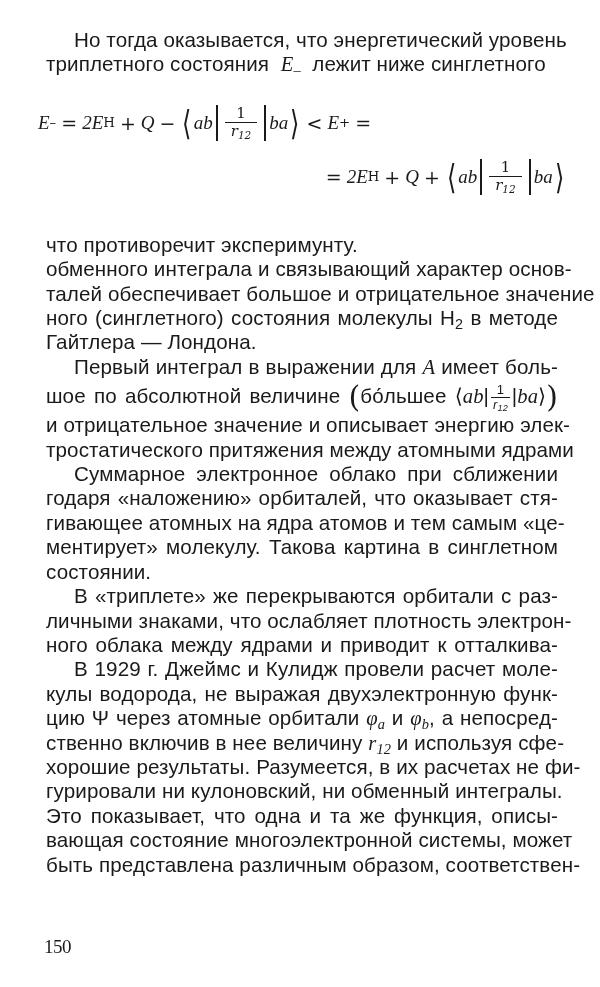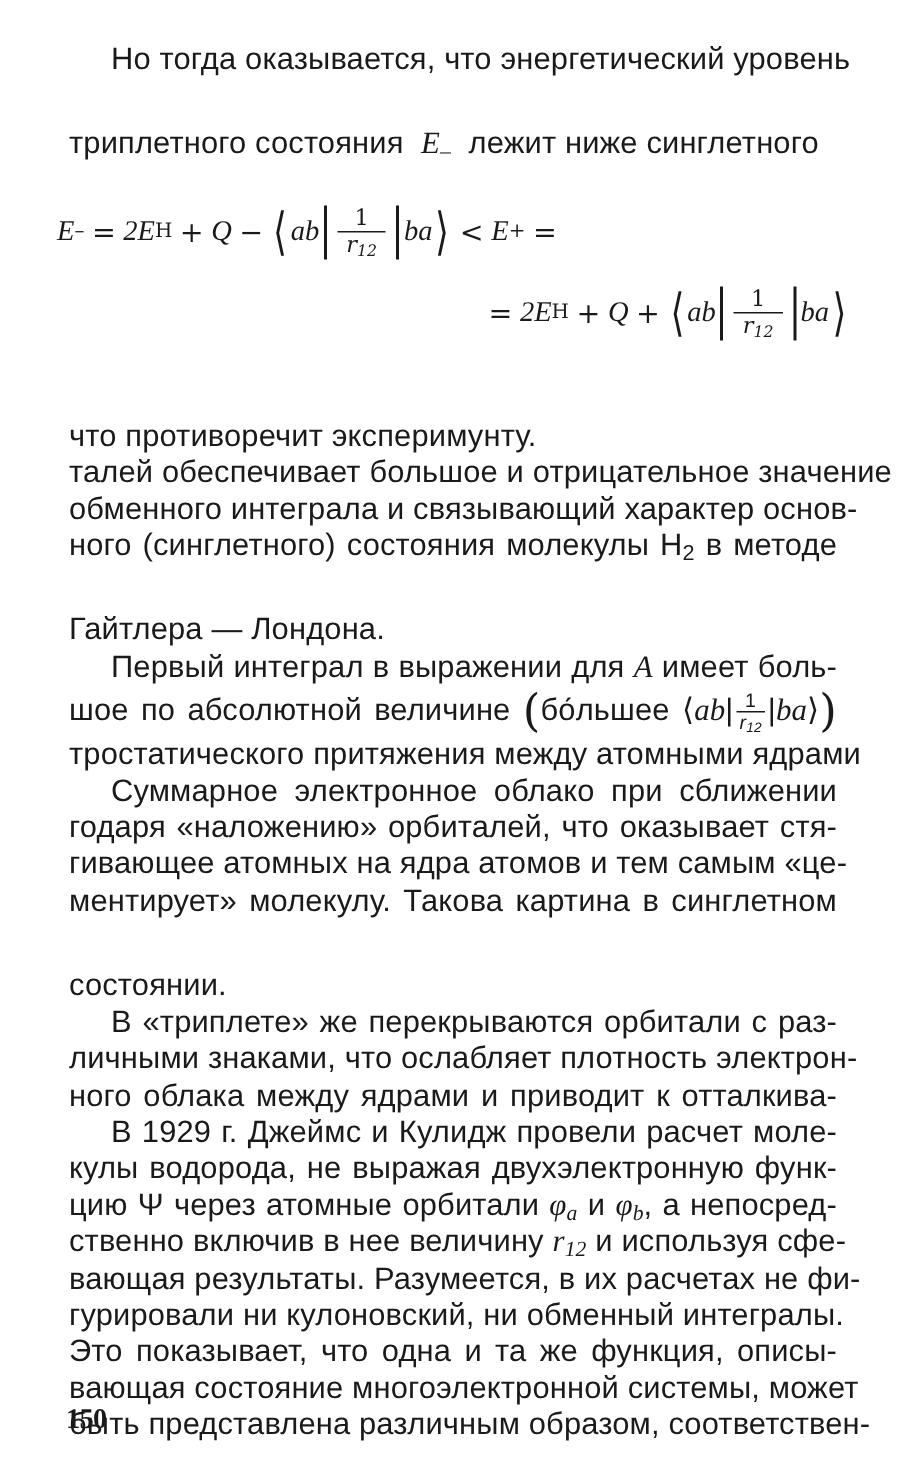--- a/index.html
+++ b/index.html
@@ -32,21 +32,20 @@
     }
     .para.indent { text-indent: 28px; }
     .para .line {
       display: block;
       white-space: nowrap;
       text-align-last: justify;
       text-align: justify;
     }
     .para .line.last {
       text-align-last: left;
-      margin-top: 32px;
     }
     i, .it { font-style: italic; font-family: "Liberation Serif", serif; }
     sub { font-size: 0.7em; vertical-align: -0.25em; line-height: 0; }
 
     
     .formula {
       position: relative;
       height: 120px;
       margin-top: 18px;
       margin-bottom: 18px;
@@ -86,21 +85,21 @@
       margin: 0 2px;
     }
     .ifrac .den { border-top: 1px solid #1a1a1a; font-style: italic; padding: 0 2px; }
     .bigparen { font-size: 30px; line-height: 20px; vertical-align: -4px; font-family: "DejaVu Serif", serif; }
 
     .page-number {
       position: absolute;
       left: 44px;
       top: 936px;
       font-size: 19px;
-      font-weight: bold;
+      font-weight: normal;
       font-family: "Liberation Serif", serif;
       letter-spacing: -0.5px;
     }
   </style>
 </head>
 <body>
 
 <div class="page">
 
   <p class="para indent">
@@ -167,40 +166,41 @@
       <i>ba</i>
       <span class="angle">⟩</span>
     </div>
   </div>
 
   <p class="para">
     <span class="line last">что противоречит экспериму​нту.</span>
   </p>
 
   <p class="para">
+    <span class="line">обменного интеграла и связывающий характер основ-</span>
     <span class="line">талей обеспечивает большое и отрицательное значение</span>
-    <span class="line">обменного интеграла и связывающий характер основ-</span>
     <span class="line">
       <span>ного (синглетного) состояния молекулы</span> <span><span>H</span><sub>2</sub></span> <span>в методе</span>
     </span>
     <span class="line last">Гайтлера — Лондона.</span>
   </p>
 
   <p class="para">
     <span class="line" style="padding-left:28px">
       <span>Первый интеграл в выражении для</span> <i>A</i> <span>имеет боль-</span>
     </span>
     <span class="line" style="line-height:34px">
       <span>шое по абсолютной величине</span>
       <span class="bigparen">(</span><span>бо́льшее</span>
       ⟨<i>ab</i>|<span class="ifrac">
           <span>1</span>
           <span class="den"><span>r</span><sub>12</sub></span>
         </span>|<i>ba</i>⟩<span class="bigparen">)</span>
     </span>
+    <span class="line">и отрицательное значение и описывает энергию элек-</span>
     <span class="line">тростатического притяжения между атомными ядрами</span>
   </p>
 
   <p class="para">
     <span class="line" style="padding-left:28px">Суммарное электронное облако при сближении</span>
     <span class="line">годаря «наложению» орбиталей, что оказывает стя-</span>
     <span class="line">гивающее атомных на ядра атомов и тем самым «це-</span>
     <span class="line">ментирует» молекулу. Такова картина в синглетном</span>
     <span class="line last">состоянии.</span>
   </p>
@@ -216,21 +216,21 @@
     <span class="line">кулы водорода, не выражая двухэлектронную функ-</span>
     <span class="line">
       <span>цию</span> <span>Ψ</span> <span>через атомные орбитали</span>
       <i><span>φ</span><sub>a</sub></i>
       <span>и</span>
       <i><span>φ</span><sub>b</sub></i><span>, а непосред-</span>
     </span>
     <span class="line">
       <span>ственно включив в нее величину</span> <i><span>r</span><sub>12</sub></i> <span>и используя сфе-</span>
     </span>
-    <span class="line">вающая результаты. Разумеется, в их расчетах не фи-</span>
+    <span class="line">хорошие результаты. Разумеется, в их расчетах не фи-</span>
     <span class="line">гурировали ни кулоновский, ни обменный интегралы.</span>
     <span class="line">Это показывает, что одна и та же функция, описы-</span>
     <span class="line">вающая состояние многоэлектронной системы, может</span>
     <span class="line">быть представлена различным образом, соответствен-</span>
 
   </p>
 </div>
 
 <div class="page-number">150</div>
 

